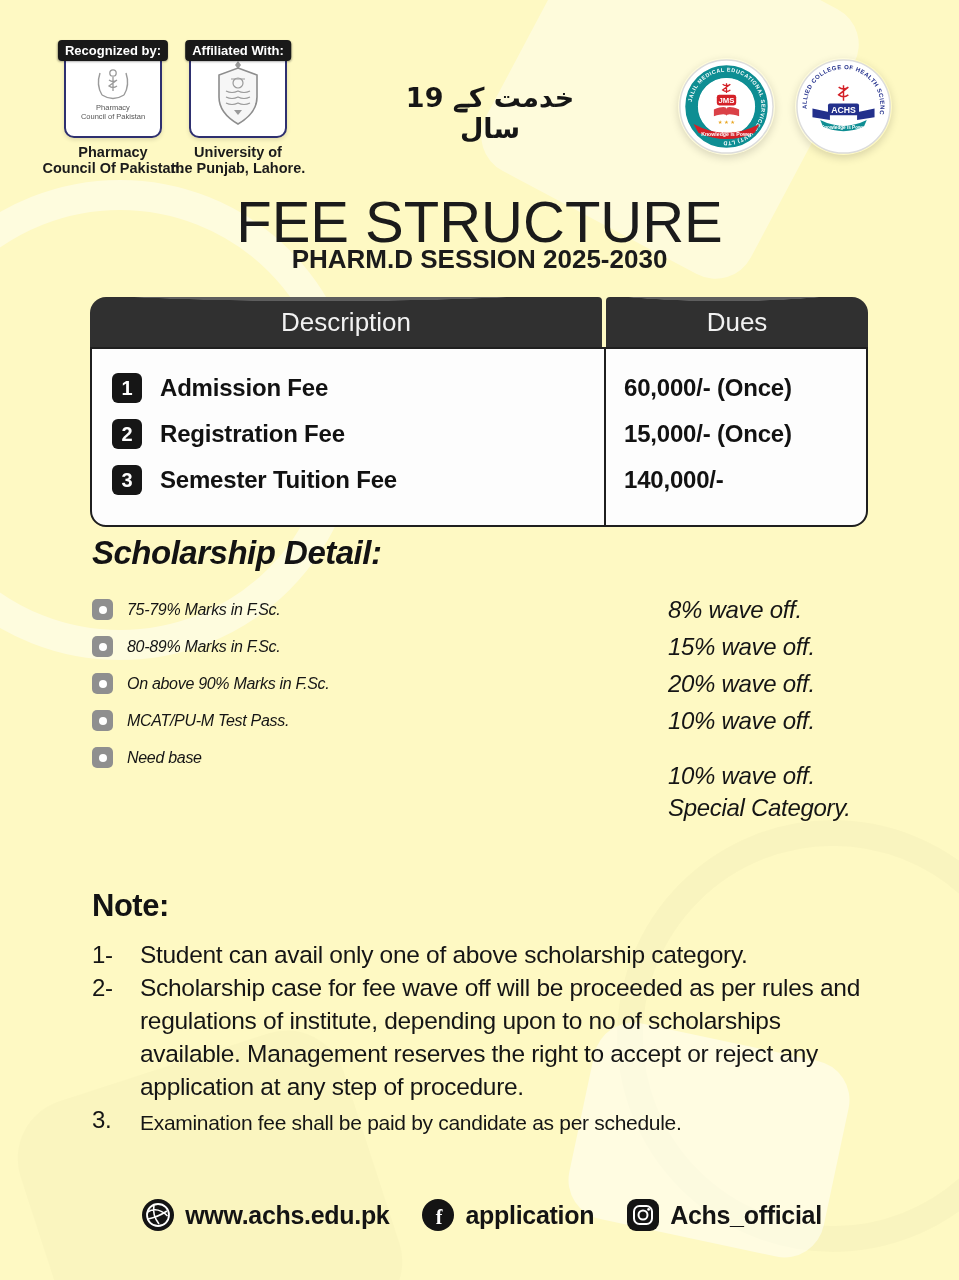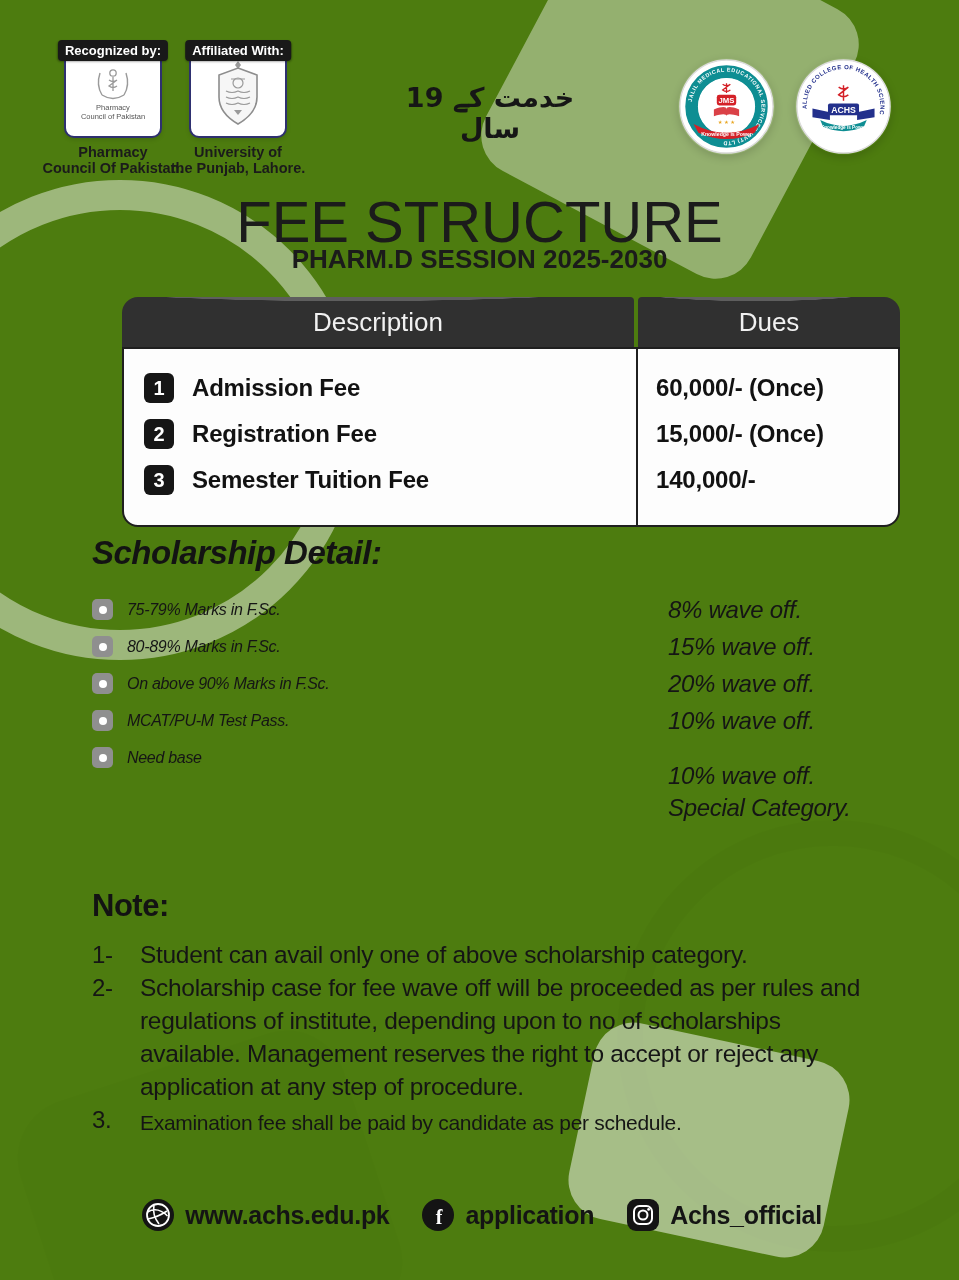--- a/index.html
+++ b/index.html
@@ -1,17 +1,17 @@
 <!DOCTYPE html>
 <html><head>
 <meta charset="utf-8">
 <style>
   html,body{margin:0;padding:0;}
   body{background:#d8d8d8;font-family:"Liberation Sans","DejaVu Sans",sans-serif;}
-  .page{position:relative;width:959px;height:1280px;margin:0 auto;background:#4d7c0f;overflow:hidden;color:#121212;}
+  .page{position:relative;width:959px;height:1280px;margin:0 auto;background:#fef9c3;overflow:hidden;color:#121212;}
   
   .wm{position:absolute;pointer-events:none;}
   .wm1{left:-120px;top:180px;width:420px;height:420px;border:30px solid rgba(255,255,255,.45);border-radius:50%;}
   .wm2{right:-90px;top:820px;width:380px;height:380px;border:26px solid rgba(0,0,0,.018);border-radius:50%;}
   .wm3{left:520px;top:-60px;width:300px;height:300px;background:rgba(255,255,255,.4);transform:rotate(28deg);border-radius:40px;}
   .wm4{left:40px;bottom:-80px;width:340px;height:300px;background:rgba(0,0,0,.015);transform:rotate(-18deg);border-radius:60px;}
   .wm5{right:120px;bottom:40px;width:260px;height:200px;background:rgba(255,255,255,.5);transform:rotate(12deg);border-radius:40px;}
 
   
   .cert{position:absolute;width:150px;text-align:center;}
@@ -26,21 +26,21 @@
 
   .seal{position:absolute;top:58px;width:97px;height:97px;border-radius:50%;box-shadow:0 3px 8px rgba(0,0,0,.15);}
   .seal-jms{left:678px;}
   .seal-achs{left:795px;}
 
   
   .title{position:absolute;top:188px;left:0;width:100%;text-align:center;font-size:58px;font-weight:400;letter-spacing:0;color:#1b1b1b;}
   .subtitle{position:absolute;top:244px;left:0;width:100%;text-align:center;font-size:26px;font-weight:800;color:#1b1b1b;}
 
   
-  .fee-table{position:absolute;left:90px;top:297px;width:778px;margin-left:32px;}
+  .fee-table{position:absolute;left:90px;top:297px;width:778px;}
   .fee-head{display:flex;gap:4px;height:50px;}
   .fee-hcell{position:relative;background:#303030;background-image:radial-gradient(160% 150% at 45% -70%, #5e5e5e 52%, rgba(0,0,0,0) 52.5%);color:#f1f1f1;font-size:26px;font-weight:400;display:flex;align-items:center;justify-content:center;overflow:hidden;}
   .fee-hcell.c1{flex:0 0 512px;border-radius:16px 4px 0 0;}
   .fee-hcell.c2{flex:1;border-radius:4px 16px 0 0;}
   .fee-body{position:relative;background:#fdfdfd;border:2px solid #1f1f1f;border-radius:0 0 16px 16px;height:176px;}
   .fee-divider{position:absolute;left:512px;top:0;bottom:0;width:2px;background:#1f1f1f;}
   .fee-row{display:flex;align-items:center;height:46px;padding-left:20px;}
   .fee-row.first{margin-top:16px;}
   .num-badge{flex:0 0 30px;height:30px;background:#161616;border-radius:6px;color:#fff;font-size:20px;font-weight:700;display:flex;align-items:center;justify-content:center;margin-right:18px;}
   .fee-desc{flex:0 0 464px;font-size:24px;font-weight:700;color:#121212;letter-spacing:-0.2px;}

